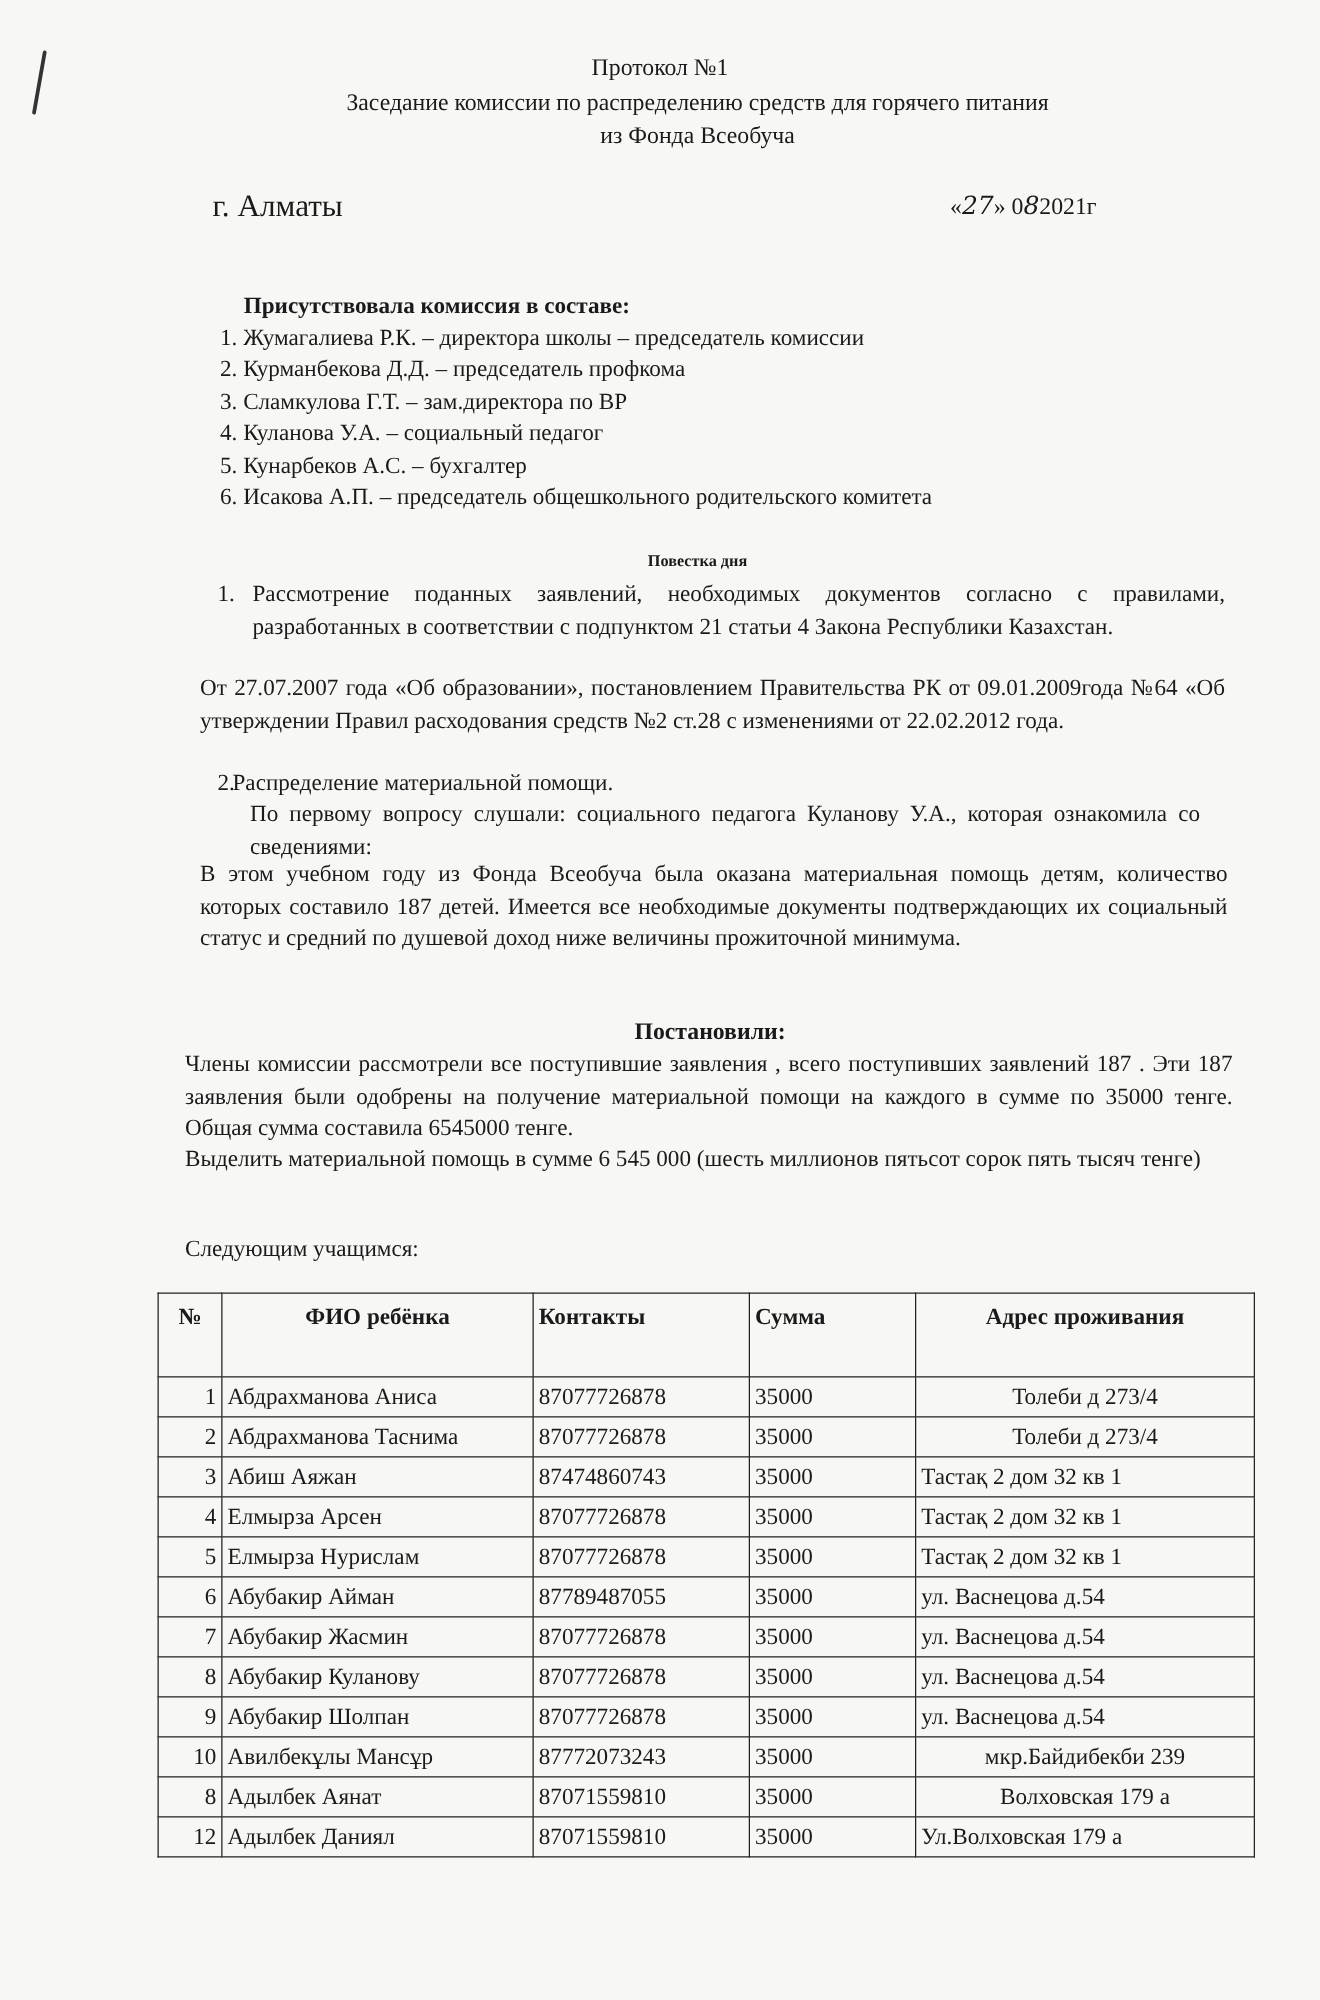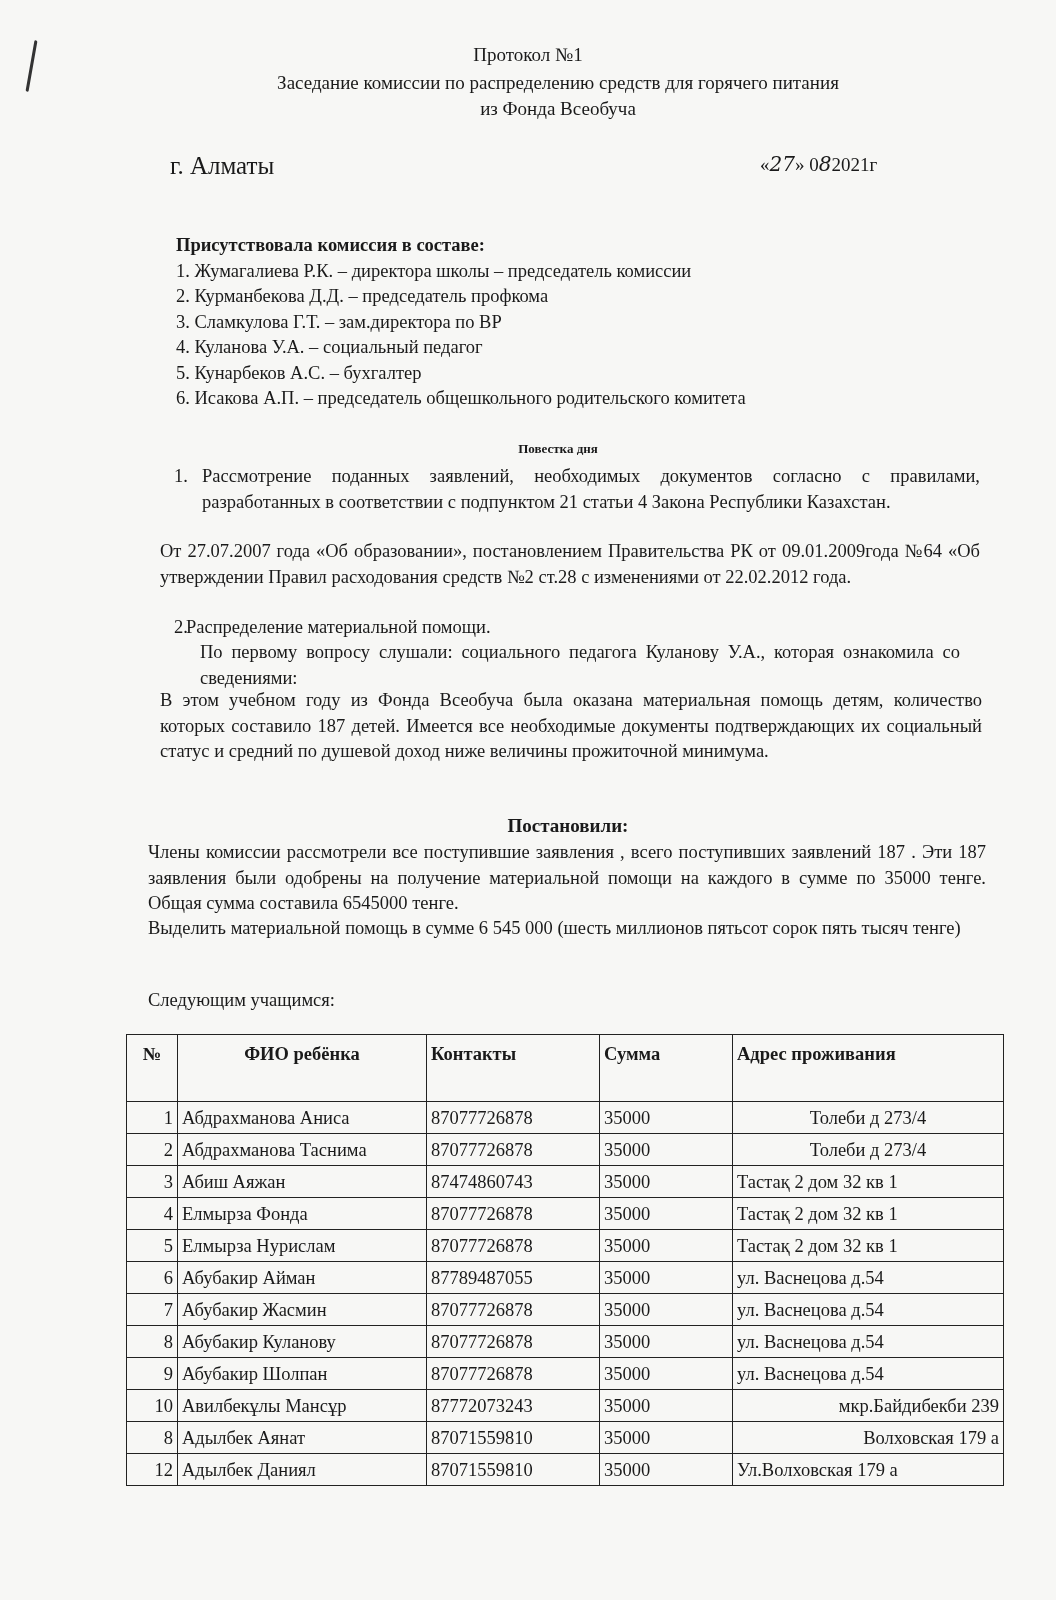--- a/index.html
+++ b/index.html
@@ -17,21 +17,21 @@
   .center { position: absolute; left: 0; right: 0; text-align: center; }
   .title { top: 44px; font-size: 19px; }
   .subtitle { top: 72px; font-size: 19px; left: 60px; }
   .subtitle2 { top: 98px; font-size: 19px; left: 60px; }
   .city { position: absolute; left: 170px; top: 152px; font-size: 25px; }
   .date { position: absolute; left: 760px; top: 152px; font-size: 19px; }
   .date .hand { font-family: "DejaVu Serif", serif; font-style: italic; font-size: 20px; }
 
   .block { position: absolute; font-size: 18.5px; line-height: 25.5px; }
   .members { left: 176px; top: 233px; }
-  .members .head { font-weight: bold; }
+  .members .head { font-weight: bold; margin-left: 19px; }
   .agenda-title { top: 441px; font-size: 13px; font-weight: bold; left: 60px; }
   .para { position: absolute; font-size: 18.5px; line-height: 25.5px; text-align: justify; }
   .p1 { left: 176px; top: 464px; width: 804px; }
   .p1 .num { position: absolute; left: -2px; }
   .p1 .txt { margin-left: 26px; text-align: justify; text-align-last: left; }
   .p2 { left: 160px; top: 539px; width: 820px; }
   .p3 { left: 176px; top: 615px; width: 800px; }
   .p3 .num { position: absolute; left: -2px; }
   .p3 .txt { margin-left: 10px; }
   .p4 { left: 200px; top: 640px; width: 760px; }
@@ -47,26 +47,26 @@
   }
   table.aid th, table.aid td {
     border: 1.5px solid #222; padding: 0 4px; height: 31px; line-height: 30px;
     white-space: nowrap;
   }
   table.aid th { height: 62px; vertical-align: top; padding-top: 4px; font-weight: bold; }
   table.aid th.c-num { width: 42px; text-align: center; }
   table.aid th.c-name { width: 240px; text-align: center; }
   table.aid th.c-phone { width: 164px; text-align: left; }
   table.aid th.c-sum { width: 124px; text-align: left; }
-  table.aid th.c-addr { text-align: left; }
+  table.aid th.c-addr { text-align: center; }
   table.aid td.c-num { text-align: right; }
   table.aid td.c-name, table.aid td.c-phone, table.aid td.c-sum { text-align: left; }
   table.aid td.c-addr.center-al { text-align: center; }
   table.aid td.c-addr.right-al { text-align: left; }
-  table.aid td.c-addr.left-al { text-align: right; }
+  table.aid td.c-addr.left-al { text-align: center; }
 </style>
 </head>
 <body>
 
 <div class="page">
   <div class="pen-mark"></div>
 
   <div class="center title">Протокол №1</div>
   <div class="center subtitle2">из Фонда Всеобуча</div>
   <div class="center subtitle">Заседание комиссии по распределению средств для горячего питания</div>
@@ -132,21 +132,21 @@
       </tr>
       <tr>
         <td class="c-num">3</td>
         <td class="c-name">Абиш Аяжан</td>
         <td class="c-phone">87474860743</td>
         <td class="c-sum">35000</td>
         <td class="c-addr right-al">Тастақ 2 дом 32 кв 1</td>
       </tr>
       <tr>
         <td class="c-num">4</td>
-        <td class="c-name">Елмырза Фонда</td>
+        <td class="c-name">Елмырза Арсен</td>
         <td class="c-phone">87077726878</td>
         <td class="c-sum">35000</td>
         <td class="c-addr right-al">Тастақ 2 дом 32 кв 1</td>
       </tr>
       <tr>
         <td class="c-num">5</td>
         <td class="c-name">Елмырза Нурислам</td>
         <td class="c-phone">87077726878</td>
         <td class="c-sum">35000</td>
         <td class="c-addr right-al">Тастақ 2 дом 32 кв 1</td>

